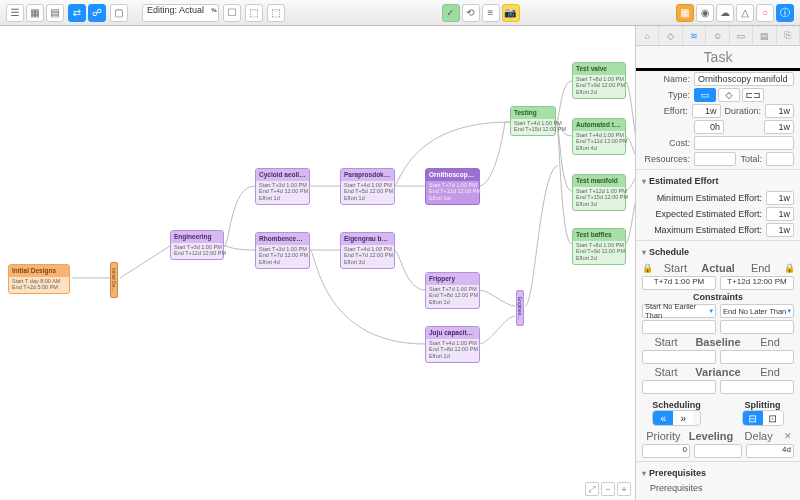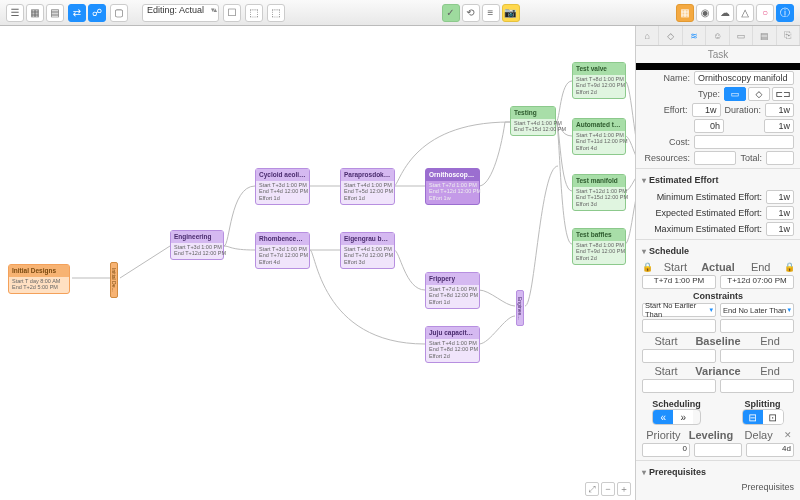--- a/index.html
+++ b/index.html
@@ -13,24 +13,24 @@
   .tb-btn.yel { background:#ffd84d; border-color:#e6c23e;}
   .tb-select { height:18px; background:#fff; border:1px solid #ccc; border-radius:3px; font-size:9px; padding:0 14px 0 4px; position:relative;}
   .tb-select::after { content:"▾▴"; position:absolute; right:2px; top:1px; font-size:7px; line-height:8px; color:#888; letter-spacing:-1px;}
   .spacer { flex:1; }
   .main { display:flex; height: calc(500px - 26px); }
   .canvas { flex:1; background:#fff; position:relative; overflow:hidden; }
   .inspector { width:165px; background:#f7f7f7; border-left:1px solid #ccc; overflow-y:auto; font-size:9px; }
   .insp-tabs { height:20px; display:flex; border-bottom:1px solid #ccc; background:#eee;}
   .insp-tab { flex:1; display:flex; align-items:center; justify-content:center; color:#888; border-right:1px solid #ddd;}
   .insp-tab.active { color:#1e90ff; }
-  .insp-title { text-align:center; font-size:10px; padding:3px 0; color:#888; border-bottom:7px solid #000000;}
+  .insp-title { text-align:center; font-size:14px; padding:3px 0; color:#888; border-bottom:3px solid #000000;}
   .section-h { padding:4px 6px; font-weight:600; font-size:9px; color:#333; display:flex; align-items:center; gap:3px;}
   .section-h::before { content:"▾"; font-size:8px; color:#888;}
-  .row { display:flex; align-items:center; padding:1px 6px; gap:4px;justify-content:flex-end;}
+  .row { display:flex; align-items:center; padding:1px 6px; gap:4px;}
   .row .lbl { text-align:right; width:48px; color:#555;}
   .row .val, .inp { background:#fff; border:1px solid #ccc; height:14px; font-size:9px; padding:0 3px; display:flex; align-items:center; border-radius:2px;}
   .inp { min-width:0; }
   .type-opts { display:flex; gap:2px; }
   .type-opt { width:22px; height:14px; border:1px solid #ccc; border-radius:2px; background:#fff; display:flex; align-items:center; justify-content:center;}
   .type-opt.sel { background:#1e90ff; border-color:#1e90ff; color:#fff;}
   .sched-col { flex:1; text-align:center; font-size:11px; color:#666;}
   .sched-inp { flex:1; background:#fff; border:1px solid #ccc; height:14px; border-radius:2px; font-size:8px; padding:0 2px; text-align:center;}
   .seg { display:flex; border:1px solid #ccc; border-radius:4px; overflow:hidden; height:16px;}
   .seg div { width:20px; display:flex; align-items:center; justify-content:center; font-size:10px; background:#fff;}
@@ -286,21 +286,21 @@
     <div class="section-h">Schedule</div>
     <div class="row">
         <div style="width:10px">🔒</div>
         <div class="sched-col">Start</div>
         <div class="sched-col" style="font-weight:600">Actual</div>
         <div class="sched-col">End</div>
         <div style="width:10px">🔒</div>
       </div>
     <div class="row">
         <div class="sched-inp">T+7d 1:00 PM</div>
-        <div class="sched-inp">T+12d 07:00 PM</div>
+        <div class="sched-inp">T+12d 12:00 PM</div>
       </div>
     <div class="row" style="justify-content:center;font-weight:600">
         <span>Constraints</span>
       </div>
     <div class="row">
         <div class="constr-sel">Start No Earlier Than</div>
         <div class="constr-sel">End No Later Than</div>
       </div>
     <div class="row">
         <div class="sched-inp"></div>

